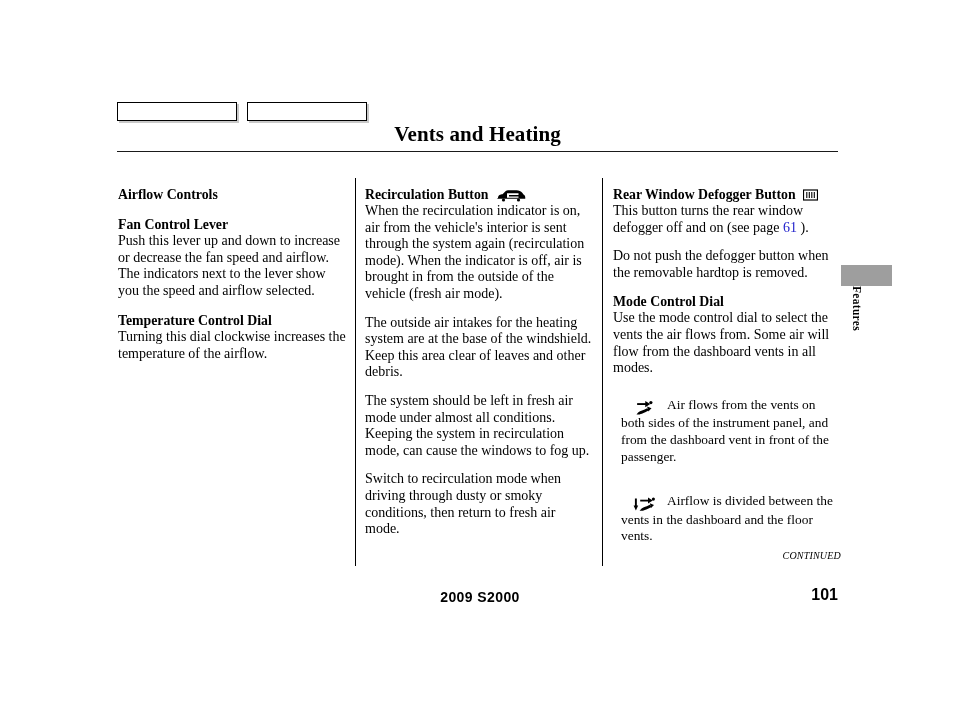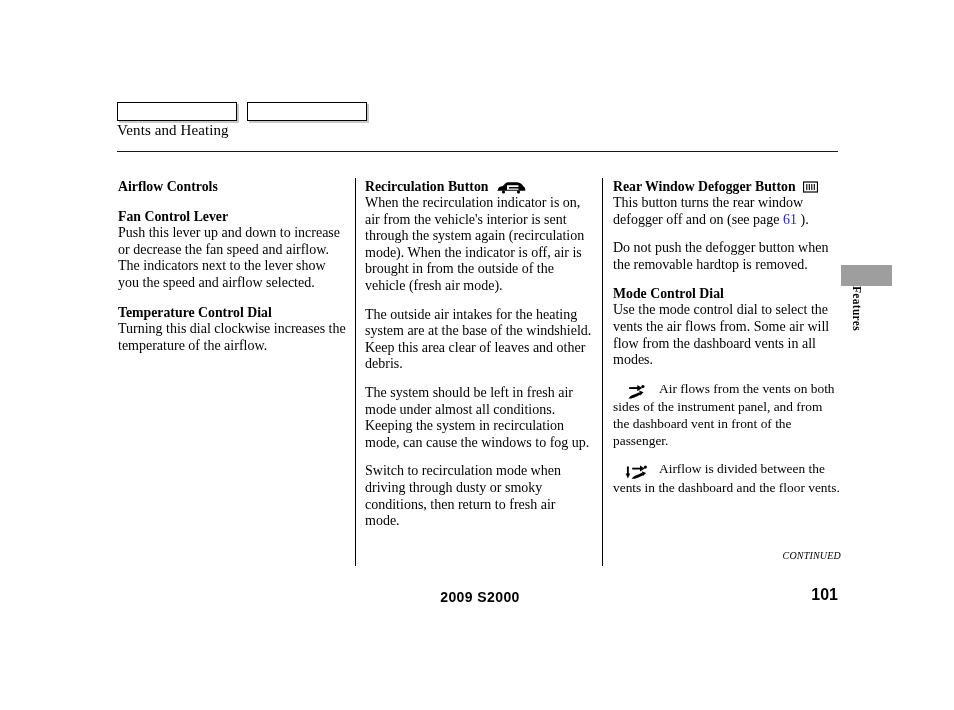--- a/index.html
+++ b/index.html
@@ -35,39 +35,39 @@
   }
   #navbox-1 { left: 117px; width: 120px; }
   #navbox-2 { left: 247px; width: 120px; }
 
   
   .page-title {
     position: absolute;
     left: 117px;
     top: 122px;
     width: 721px;
-    text-align: left;
-    font-size: 15px;
-    font-weight: normal;
+    text-align: center;
+    font-size: 21px;
+    font-weight: bold;
     letter-spacing: 0.1px;
     font-family: "Liberation Serif", "DejaVu Serif", serif;
   }
   .header-rule {
     position: absolute;
     left: 117px;
     top: 151px;
     width: 721px;
     height: 0;
     border-top: 1.6px solid #1a1a1a;
   }
 
   
   .col {
     position: absolute;
-    top: 178px;
+    top: 186px;
     font-size: 13.4px;
     line-height: 16.6px;
     font-family: Liberation Serif, serif;
   }
   #col-1 { left: 118px; width: 228px; }
   #col-2 { left: 365px; width: 228px; }
   #col-3 { left: 613px; width: 228px; }
 
   .col-divider {
     position: absolute;
@@ -127,21 +127,21 @@
   }
   .icon-airflow {
     display: inline-block;
     width: 22px;
     height: 15px;
     position: relative;
     vertical-align: middle;
   }
 
   .mode-para {
-    margin: 0;
+    margin: 8px;
     font-size: 13.4px;
     line-height: 16.6px;
     text-indent: 0;
   }
   .mode-icon-wrap {
     display: inline-block;
     width: 46px;
     text-align: center;
     vertical-align: -2px;
   }

